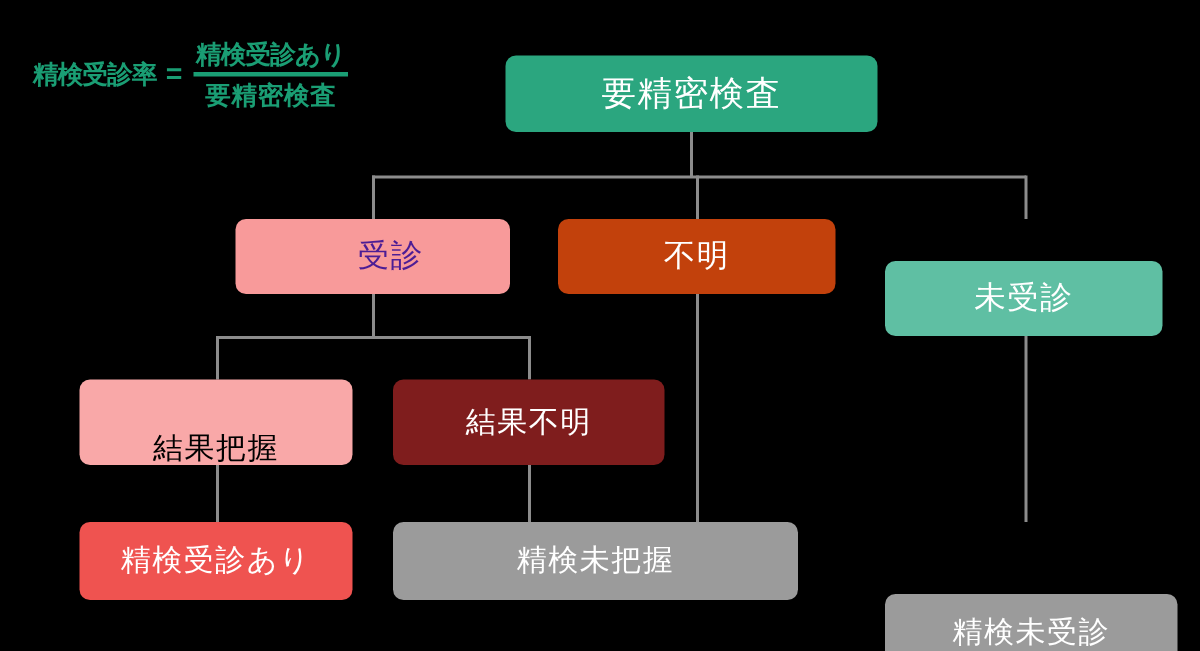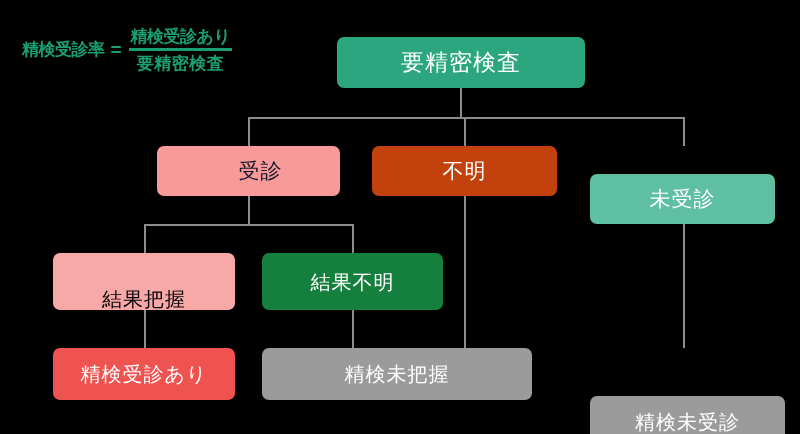--- a/index.html
+++ b/index.html
@@ -115,33 +115,33 @@
       <div class="line v" style="left: 352px; top: 224px; height: 29px; background: rgb(140, 140, 140);"></div>
       <div class="line v" style="left: 144px; top: 310px; height: 38px; background: rgb(140, 140, 140);"></div>
       <div class="line v" style="left: 352px; top: 310px; height: 38px; background: rgb(140, 140, 140);"></div>
       <div class="line v" style="left: 464px; top: 196px; height: 152px; background: rgb(140, 140, 140);"></div>
       <div class="line v" style="left: 683px; top: 196px; height: 152px; background: rgb(140, 140, 140);"></div>
     </div>
   <div id="node-layer">
       <div class="node lvl1" style="left: 337px; top: 37px; width: 248px; height: 51px; background: rgb(43, 166, 127); color: rgb(255, 255, 255);">
         <span>要精密検査</span>
       </div>
-      <div class="node lvl2" style="left: 157px; top: 146px; width: 183px; height: 50px; background: rgb(248, 154, 154); color: #0f172a; padding-left: 24px;">
+      <div class="node lvl2" style="left: 157px; top: 146px; width: 183px; height: 50px; background: rgb(248, 154, 154); color: #4c1d95; padding-left: 24px;">
         <span>受診</span>
       </div>
       <div class="node lvl2" style="left: 372px; top: 146px; width: 185px; height: 50px; background: #c2410c; color: rgb(255, 255, 255);">
         <span>不明</span>
       </div>
       <div class="node lvl2" style="left: 590px; top: 146px; width: 185px; height: 50px; background: rgb(95, 191, 163); color: rgb(255, 255, 255); margin-top: 28px;">
         <span>未受診</span>
       </div>
       <div class="node lvl3" style="left: 53px; top: 253px; width: 182px; height: 57px; background: rgb(249, 168, 168); color: #000000; align-items: flex-end;">
         <span>結果把握</span>
       </div>
-      <div class="node lvl3" style="left: 262px; top: 253px; width: 181px; height: 57px; background: #15803d; color: rgb(255, 255, 255);">
+      <div class="node lvl3" style="left: 262px; top: 253px; width: 181px; height: 57px; background: #7f1d1d; color: rgb(255, 255, 255);">
         <span>結果不明</span>
       </div>
       <div class="node lvl4" style="left: 53px; top: 348px; width: 182px; height: 52px; background: rgb(239, 83, 80); color: rgb(255, 255, 255);">
         <span>精検受診あり</span>
       </div>
       <div class="node lvl4" style="left: 262px; top: 348px; width: 270px; height: 52px; background: rgb(155, 155, 155); color: rgb(255, 255, 255);">
         <span>精検未把握</span>
       </div>
       <div class="node lvl4" style="left: 590px; top: 348px; width: 195px; height: 52px; background: rgb(155, 155, 155); color: rgb(255, 255, 255); margin-top: 48px;">
         <span>精検未受診</span>

